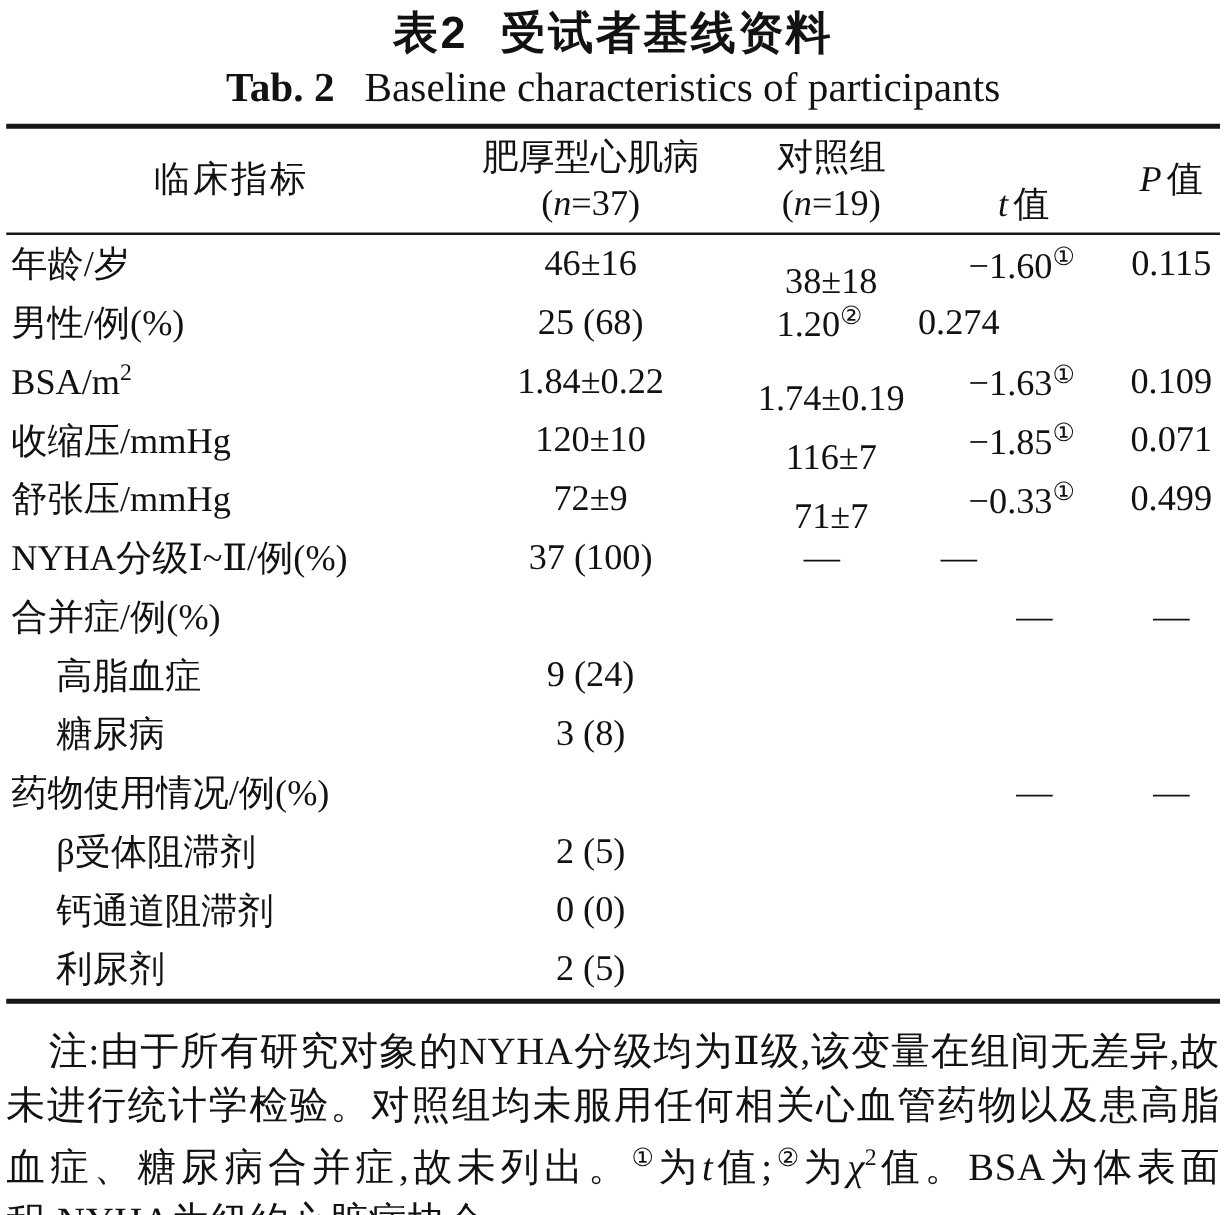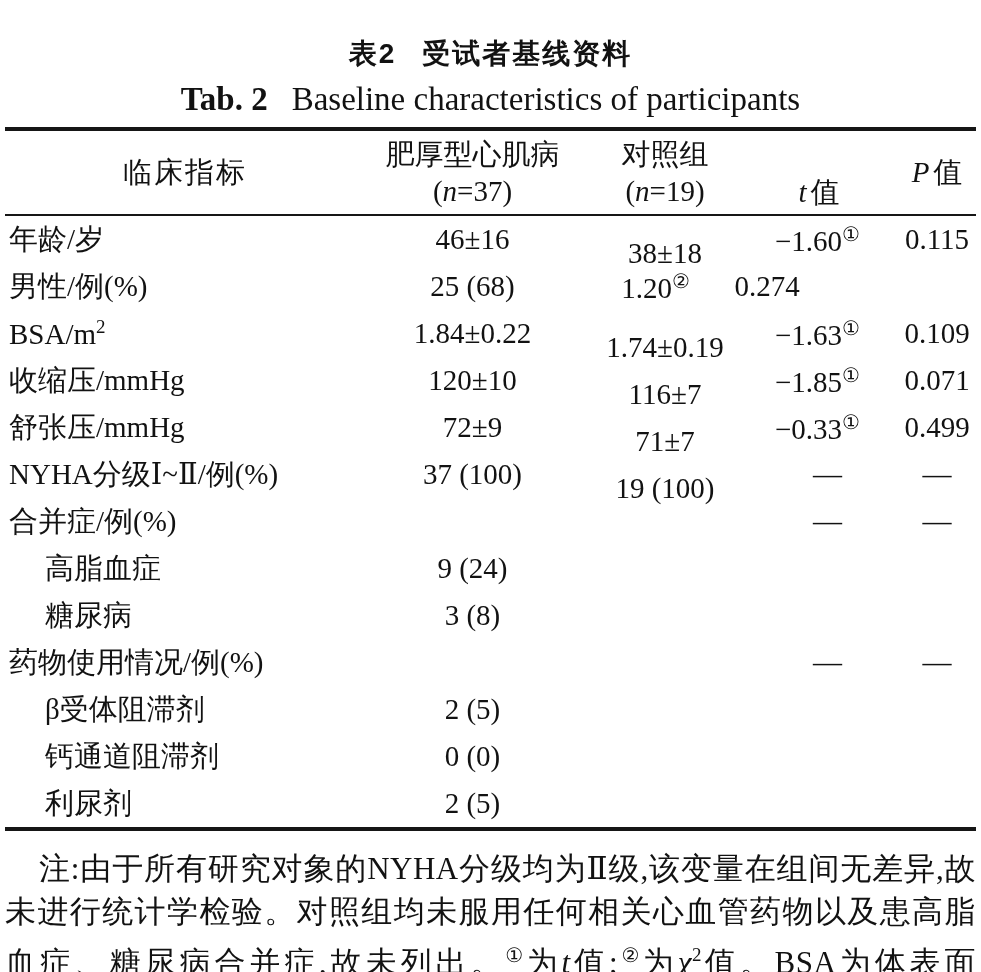--- a/index.html
+++ b/index.html
@@ -10,24 +10,23 @@
     overflow: hidden;
     font-family: "Liberation Serif", "DejaVu Serif", serif;
   }
   .page { padding: 2px 5px 0 5px; width: 981px; }
 
   
   .title-zh {
     text-align: center;
     font-family: "Liberation Sans", "DejaVu Sans", sans-serif;
     font-weight: 700;
-    font-size: 28px;
+    font-size: 36px;
     line-height: 47px;
     letter-spacing: 2px;
-    margin-top: 28px;
   }
   .title-zh .tnum { margin-right: 26px; }
   .title-en {
     text-align: center;
     font-size: 33px;
     line-height: 45px;
     margin-bottom: 5px;
   }
   .title-en .tab { font-weight: 700; margin-right: 24px; }
 
@@ -147,21 +146,20 @@
       <div class="td c1"><span>舒张压/mmHg</span><span class="lblsup"></span></div>
       <div class="td c2">72±9</div>
       <div class="td c3">71±7</div>
       <div class="td c4"><span>−0.33</span><span class="tsup">①</span></div>
       <div class="td c5">0.499</div>
     </div>
 
     <div class="tr">
       <div class="td c1"><span>NYHA分级Ⅰ~Ⅱ/例(%)</span><span class="lblsup"></span></div>
       <div class="td c2">37 (100)</div>
-      <div class="td c3">19 (100)</div>
       <div class="td c4"><span>—</span><span class="tsup"></span></div>
       <div class="td c5">—</div>
     </div>
 
     <div class="tr">
       <div class="td c1"><span>合并症/例(%)</span><span class="lblsup"></span></div>
       <div class="td c2"></div>
       <div class="td c3"></div>
       <div class="td c4"><span>—</span><span class="tsup"></span></div>
       <div class="td c5">—</div>

